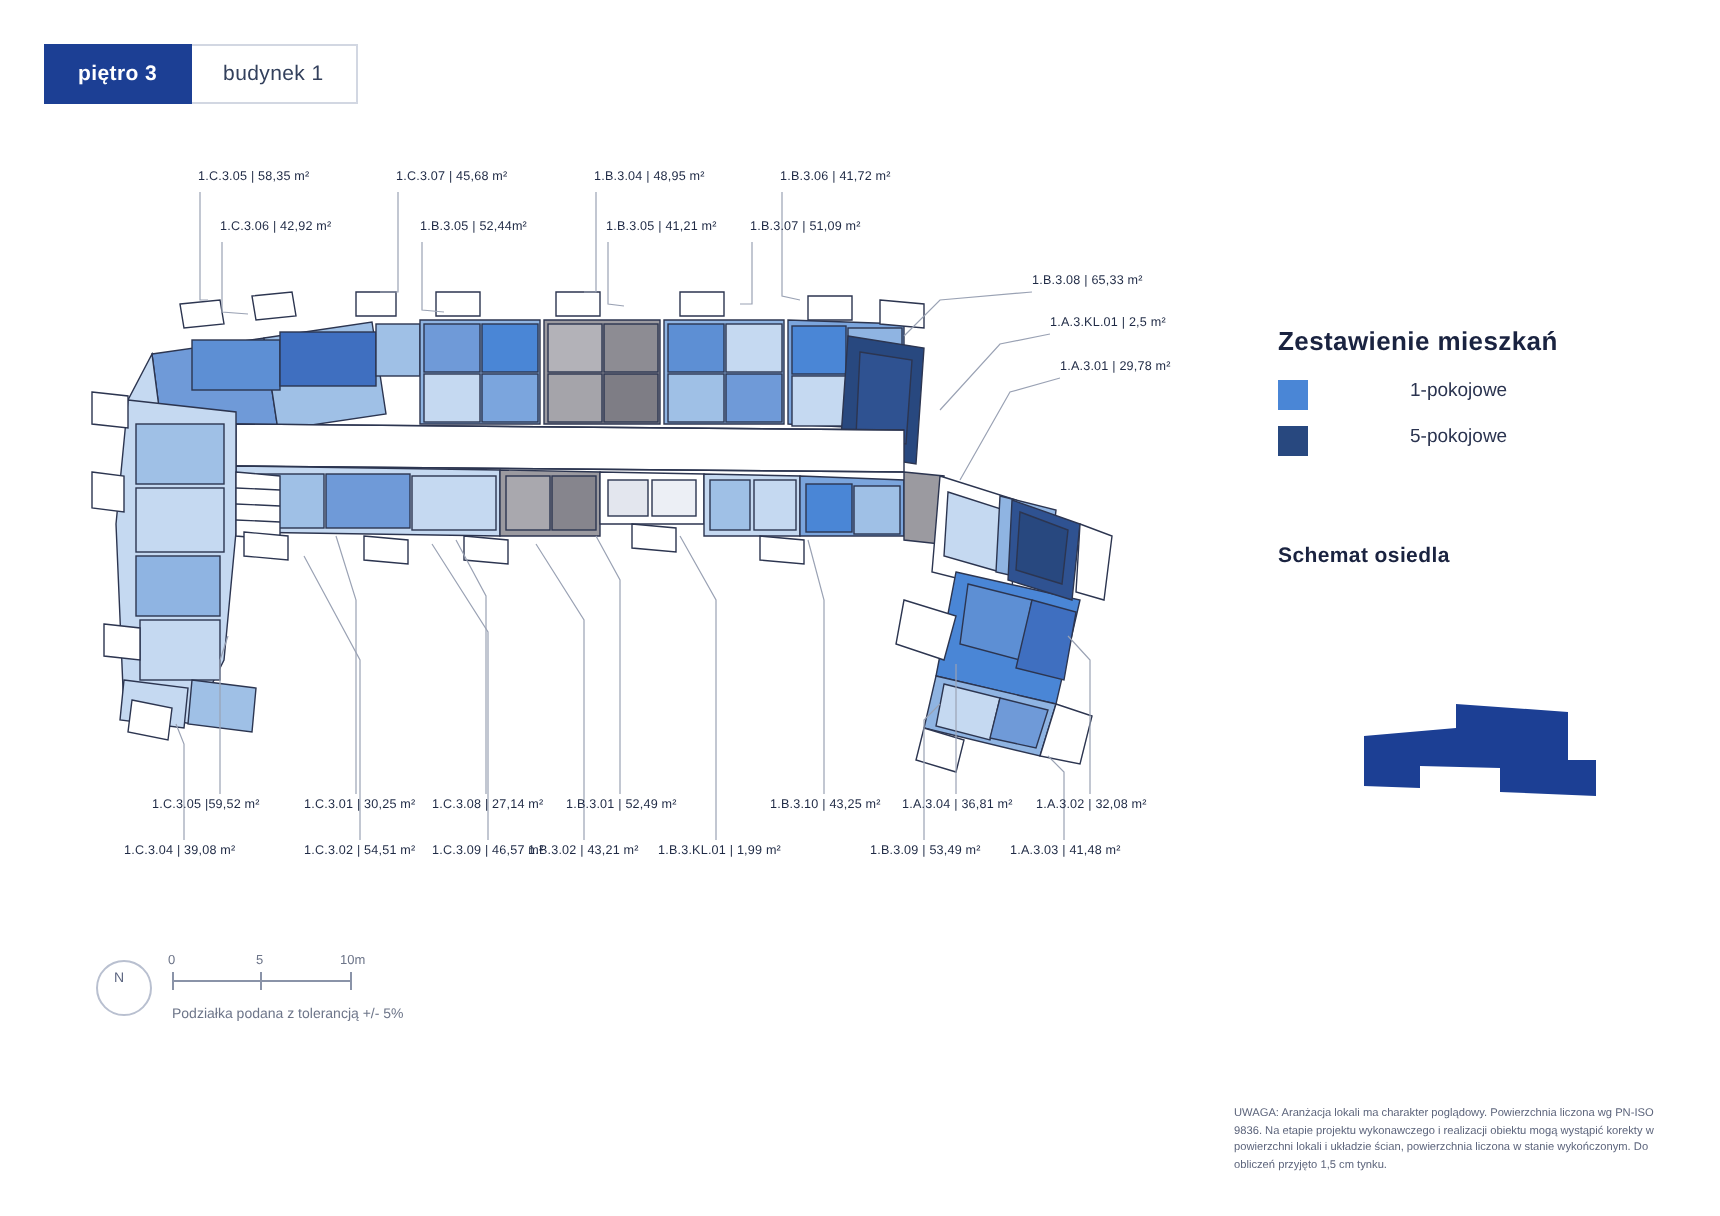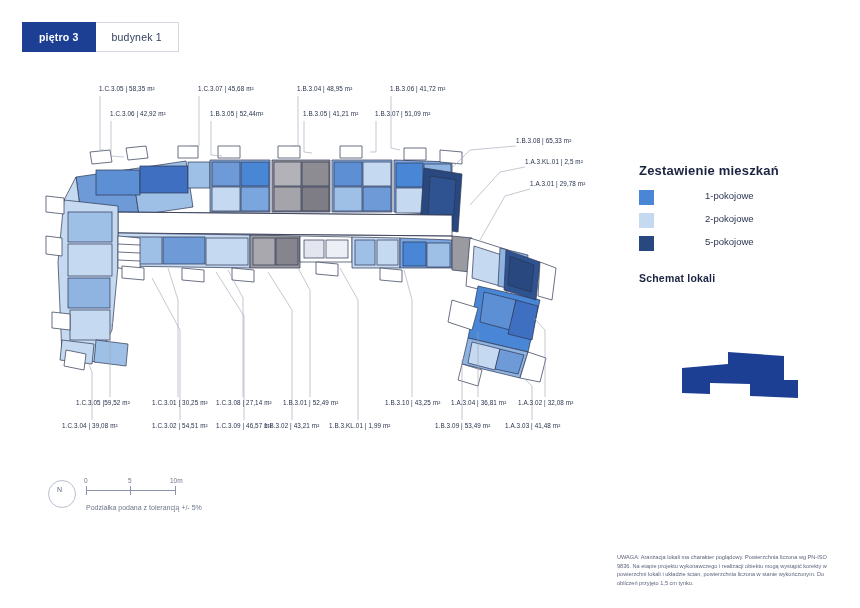--- a/index.html
+++ b/index.html
@@ -400,30 +400,26 @@
   </div>
 
   <div class="legend">
     <div class="legend-title">Zestawienie mieszkań</div>
 
     <div class="legend-row">
       <span class="legend-swatch" style="background:#4a86d6;"></span>
       <span class="legend-label">1-pokojowe</span>
     </div>
     <div class="legend-row">
-      <span class="legend-swatch" style="background:#c5d9f1;"></span>
-      <span class="legend-label">2-pokojowe</span>
-    </div>
-    <div class="legend-row">
       <span class="legend-swatch" style="background:#28487f;"></span>
       <span class="legend-label">5-pokojowe</span>
     </div>
   </div>
 
-  <div class="scheme-title">Schemat lokali</div>
+  <div class="scheme-title">Schemat osiedla</div>
 
   <svg class="scheme-shape" viewBox="0 0 120 55" xmlns="http://www.w3.org/2000/svg">
     <path d="M2,18 L48,14 L48,2 L104,6 L104,30 L118,30 L118,48 L70,46 L70,34 L30,33 L30,44 L2,43 Z" fill="#1c3f94"></path>
   </svg>
 
   <div class="scalebar">
     <div class="compass">
       <span class="compass-n">N</span>
     </div>
     <div class="ruler">

